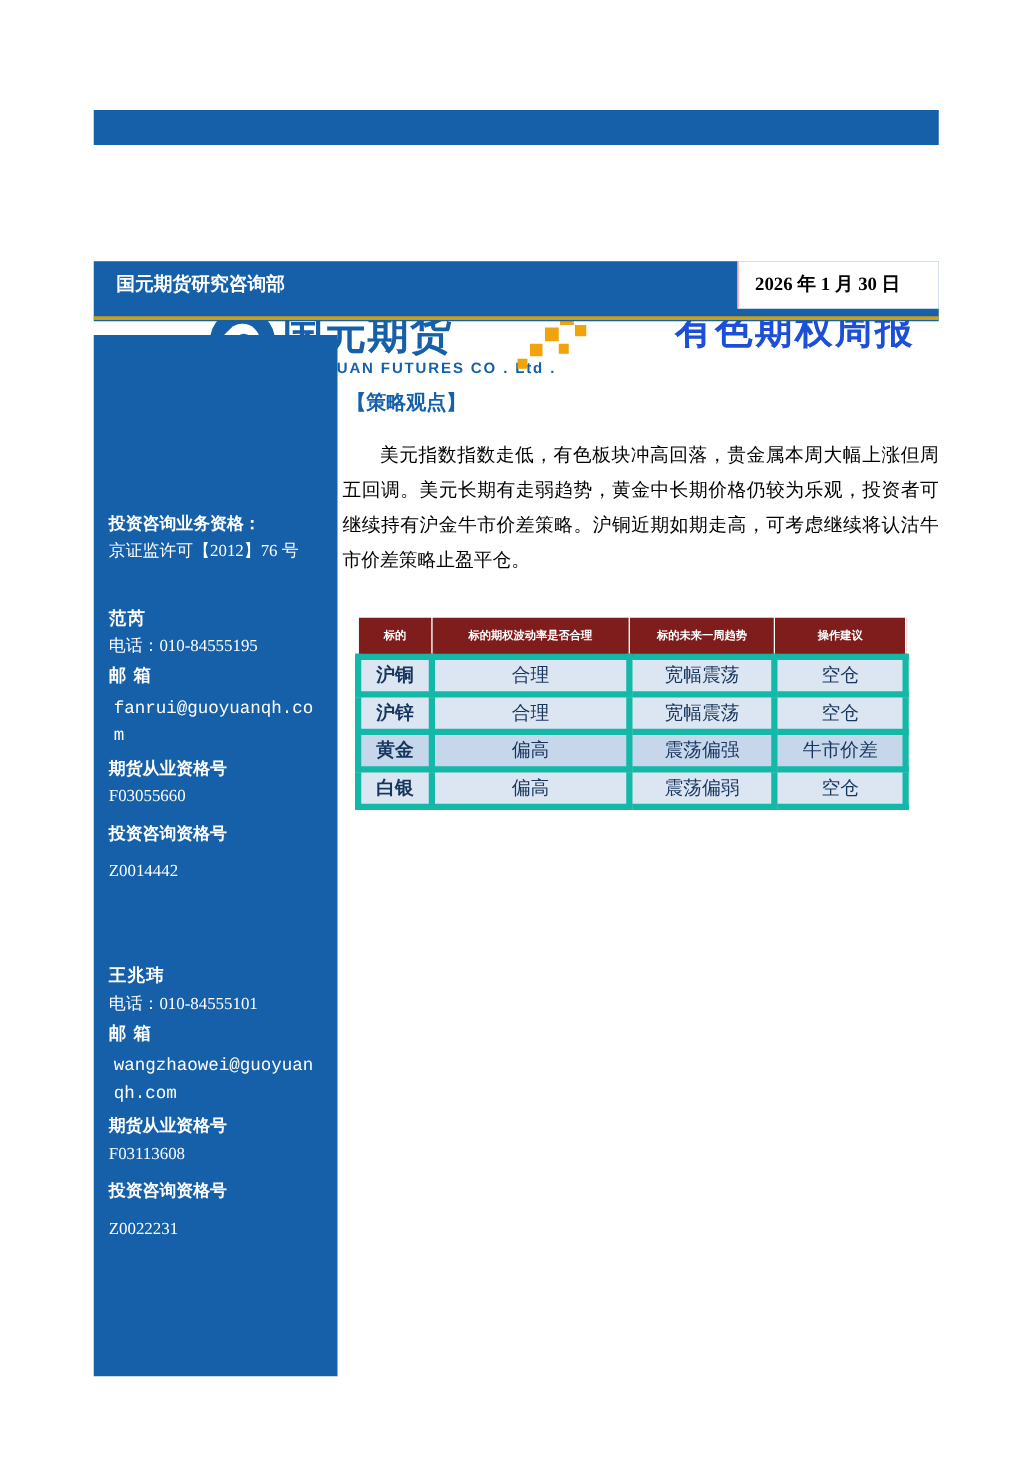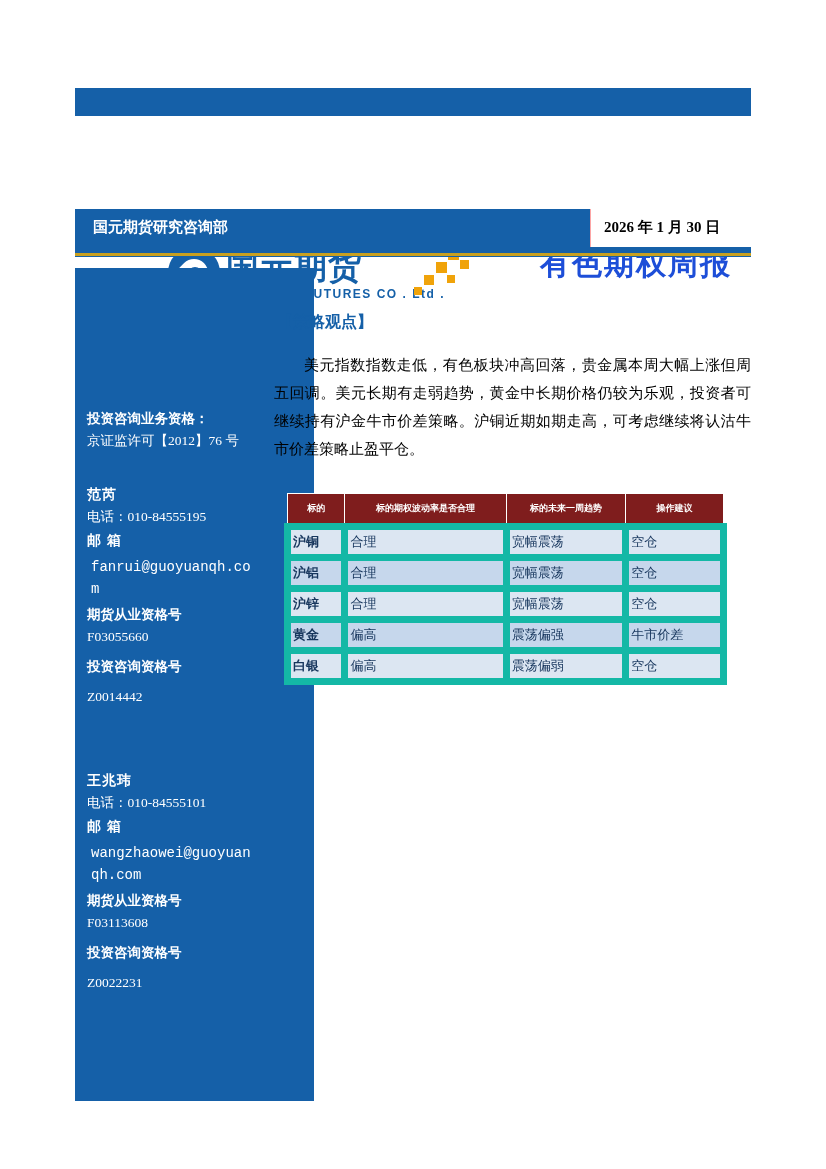--- a/index.html
+++ b/index.html
@@ -174,21 +174,20 @@
 
   
   .sidebar {
     position: absolute;
     left: 75px;
     top: 268px;
     width: 195px;
     height: 833px;
     background: #1560a8;
     color: #ffffff;
-    padding-left: 44px;
   }
   .sb-inner {
     position: absolute;
     left: 12px;
     top: 140px;
     width: 176px;
   }
   .sb-head {
     font-family: "Liberation Sans", sans-serif;
     font-size: 13.5px;
@@ -268,24 +267,24 @@
     background: #7f1d1d;
     color: #ffffff;
     font-weight: bold;
     font-size: 9px;
     padding: 8px 2px;
     border: 1px solid #ffffff;
     text-align: center;
   }
   .tbl td {
     padding: 3px 2px;
-    border: 7px solid #14b8a6;
-    text-align: left;
+    border: 5px solid #14b8a6;
+    text-align: center;
     color: #17365d;
-    font-size: 13px;
+    font-size: 15px;
   }
   .tbl tr.odd td { background: #dce6f2; }
   .tbl tr.even td { background: #c6d7ec; }
   .tbl td.c0 { font-weight: bold; }
 </style>
 </head>
 <body>
 
 <div class="page">
 
@@ -362,26 +361,20 @@
           <th>操作建议</th>
         </tr>
       </thead>
       <tbody>
         <tr class="odd">
           <td class="c0">沪铜</td>
           <td>合理</td>
           <td>宽幅震荡</td>
           <td>空仓</td>
         </tr>
-        <tr class="even">
-          <td class="c0">沪铝</td>
-          <td>合理</td>
-          <td>宽幅震荡</td>
-          <td>空仓</td>
-        </tr>
         <tr class="odd">
           <td class="c0">沪锌</td>
           <td>合理</td>
           <td>宽幅震荡</td>
           <td>空仓</td>
         </tr>
         <tr class="even">
           <td class="c0">黄金</td>
           <td>偏高</td>
           <td>震荡偏强</td>

